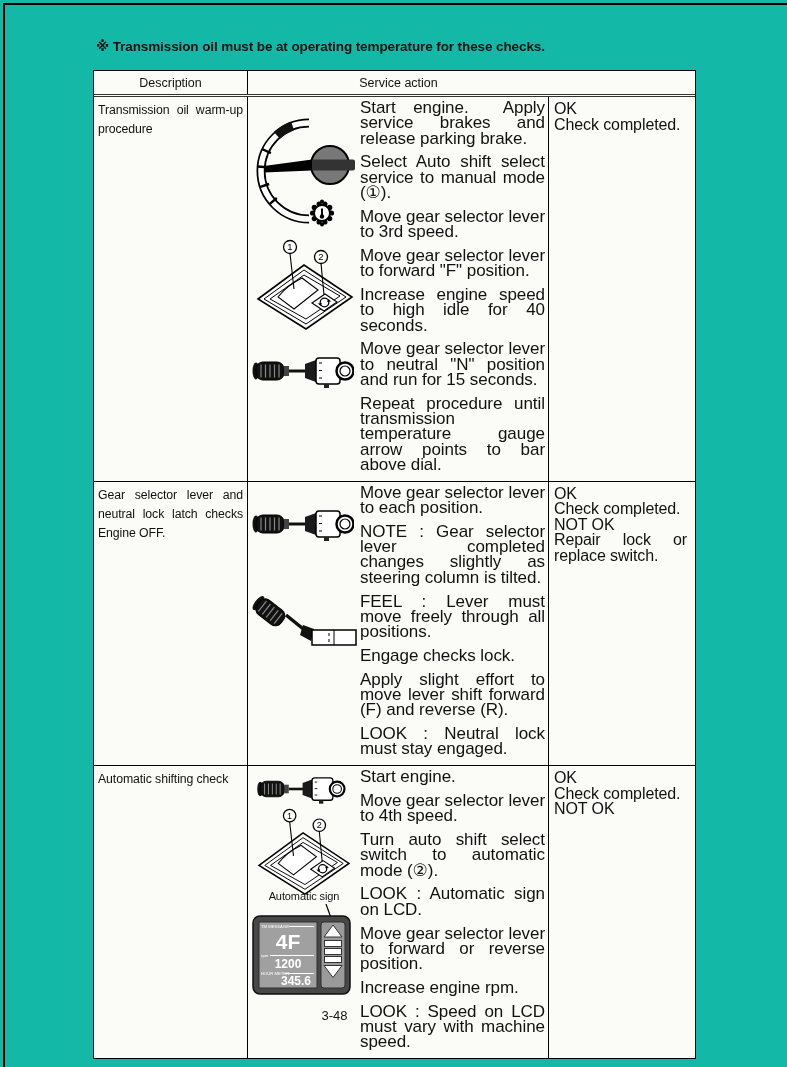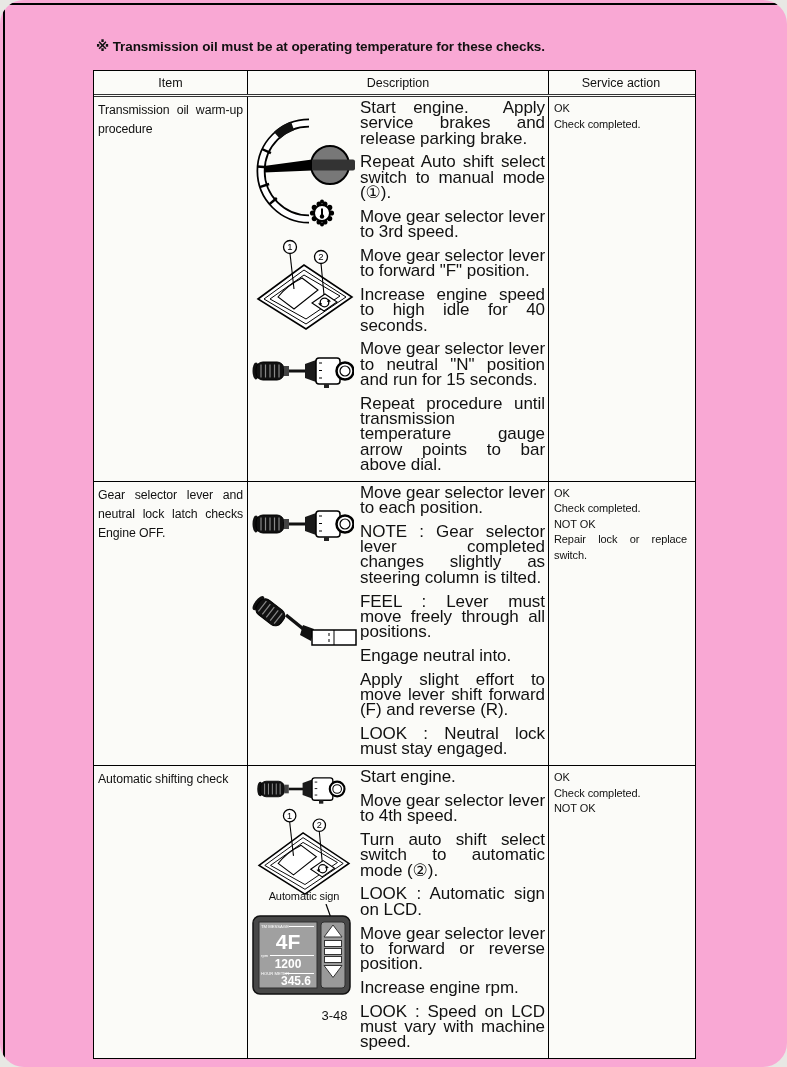--- a/index.html
+++ b/index.html
@@ -1,52 +1,51 @@
 <!DOCTYPE html>
 <html><head>
 <meta charset="utf-8">
 <style>
   html,body{margin:0;padding:0;background:#e8e8e4;}
-  .page{position:relative;width:787px;height:1067px;background:#f9a8d4;
-        font-family:"Liberation Sans","DejaVu Sans",sans-serif;color:#111;overflow:hidden;border-radius:24px;}
+  .page{position:relative;width:787px;height:1067px;background:#14b8a6;
+        font-family:"Liberation Sans","DejaVu Sans",sans-serif;color:#111;overflow:hidden;}
   .frame{position:absolute;left:3px;top:3px;width:782px;height:1062px;
          border-left:2px solid #000;border-top:2px solid #000;}
   .note{position:absolute;left:96px;top:38px;font-size:13.5px;font-weight:bold;letter-spacing:-0.1px;}
   .tbl{position:absolute;left:93px;top:70px;width:601px;border:1px solid #000;background:#fbfbf8;}
   .hrow{display:grid;grid-template-columns:154px 301px 144px;border-bottom:3px double #333;}
   .hcell{padding:5px 2px 4px;text-align:center;font-size:12.5px;border-right:1px solid #000;}
   .hcell:last-child{border-right:none;}
   .row{display:grid;grid-template-columns:154px 301px 144px;border-bottom:1px solid #000;}
   .row:last-child{border-bottom:none;}
   .row1{min-height:308px;} .row2{min-height:235px;} .row3{min-height:233px;}
   .cell{border-right:1px solid #000;position:relative;}
   .cell:last-child{border-right:none;}
   .item{padding:4px 4px;font-size:12.3px;line-height:19px;text-align:justify;letter-spacing:-0.1px;}
   .desc{display:flex;}
   .imgs{width:112px;flex:none;position:relative;}
   .texts{flex:1;padding:3px 3px 0 0;font-size:17px;line-height:15.3px;letter-spacing:-0.05px;}
   .texts p{margin:0 0 8.5px;text-align:justify;text-align-last:left;}
-  .svc{padding:4px 6px 4px 5px;font-size:11px;line-height:15.5px;letter-spacing:-0.1px;}
+  .svc{padding:4px 6px 4px 5px;font-size:16px;line-height:15.5px;letter-spacing:-0.1px;}
   .svc-group + .svc-group{}
   .svc-text{white-space:pre-line;text-align:justify;text-align-last:left;}
   .fig{position:absolute;}
   .autosign{position:absolute;top:124px;left:0;width:112px;text-align:center;font-size:11px;letter-spacing:-0.1px;}
   .pagenum{position:absolute;top:1008px;left:0;width:669px;text-align:center;font-size:13px;}
 </style>
 </head>
 <body>
 
 <div class="page">
   <div class="frame"></div>
 
   <div class="note">※  Transmission oil must be at operating temperature for these checks.</div>
 
   <div class="tbl">
     <div class="hrow">
-      <div class="hcell">Item</div>
       <div class="hcell">Description</div>
       <div class="hcell">Service action</div>
     </div>
 
     <div class="row row1">
       <div class="cell item">Transmission oil warm-up procedure</div>
       <div class="cell desc">
         <div class="imgs">
 
           <svg class="fig" style="left:4px;top:16px" width="104" height="116" viewBox="0 0 104 116">
@@ -124,21 +123,21 @@
                 <line x1="69" y1="29" x2="72" y2="29"></line>
               </g>
             <rect x="74" y="35" width="5" height="4" fill="#222"></rect>
             <circle cx="95" cy="22" r="8.5" fill="#fff" stroke="#000" stroke-width="2.5"></circle>
             <circle cx="95" cy="22" r="5" fill="#fff" stroke="#000" stroke-width="1.2"></circle>
           </svg>
         </div>
 
         <div class="texts">
           <p>Start engine.&nbsp; Apply service brakes and release parking brake.</p>
-          <p>Repeat Auto shift select switch to manual mode (①).</p>
+          <p>Select Auto shift select service to manual mode (①).</p>
           <p>Move gear selector lever to 3rd speed.</p>
           <p>Move gear selector lever to forward "F" position.</p>
           <p>Increase engine speed to high idle for 40 seconds.</p>
           <p>Move gear selector lever to neutral "N" position and run for 15 seconds.</p>
           <p>Repeat procedure until transmission temperature gauge arrow points to bar above dial.</p>
         </div>
       </div>
       <div class="cell svc">
         <div class="svc-group">
           <div>OK</div>
@@ -196,21 +195,21 @@
               <line x1="79" y1="39" x2="79" y2="42"></line>
                 <line x1="79" y1="45" x2="79" y2="48"></line>
             </g>
           </svg>
         </div>
 
         <div class="texts">
           <p>Move gear selector lever to each position.</p>
           <p>NOTE : Gear selector lever completed changes slightly as steering column is tilted.</p>
           <p>FEEL : Lever must move freely through all positions.</p>
-          <p>Engage neutral into.</p>
+          <p>Engage checks lock.</p>
           <p>Apply slight effort to move lever shift forward (F) and reverse (R).</p>
           <p>LOOK : Neutral lock must stay engaged.</p>
         </div>
       </div>
       <div class="cell svc">
         <div class="svc-group">
           <div>OK</div>
           <div class="svc-text">Check completed.</div>
         </div>
         <div class="svc-group">

